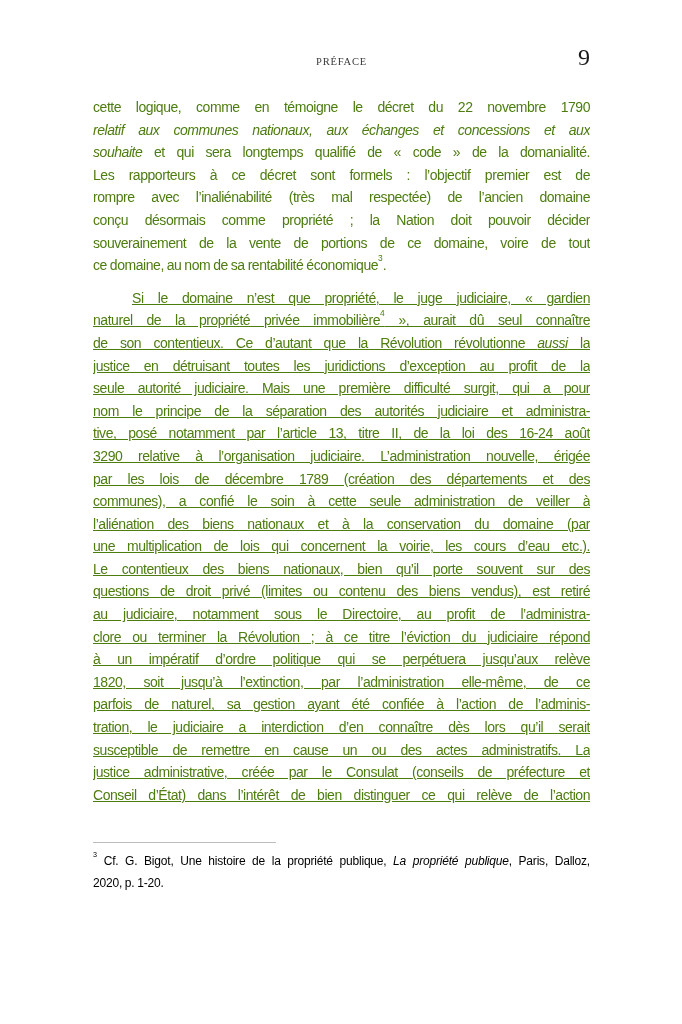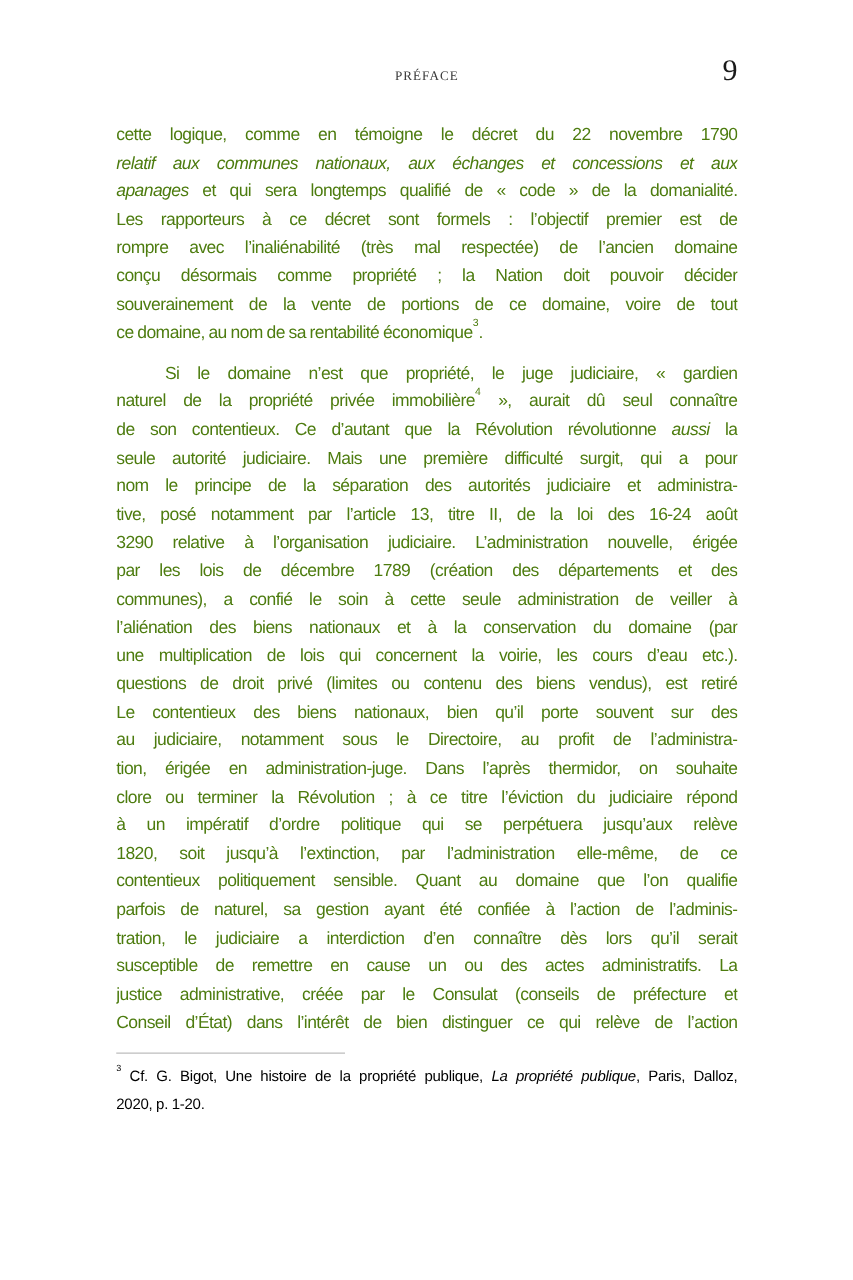--- a/index.html
+++ b/index.html
@@ -21,21 +21,21 @@
   }
   .page-number{
     position:absolute;top:-6px;right:0;
     font-size:24px;color:#1a1a1a;
   }
   .body-text{
     position:absolute;top:96px;left:0;width:497px;
     font-size:14px;line-height:22.6px;color:#4d7c0f;
     letter-spacing:-0.45px;word-spacing:-0.5px;
   }
-  .paragraph + .paragraph{margin-top:10px;}
+  .paragraph + .paragraph{margin-top:10px;text-decoration:underline;}
   .line{
     height:22.6px;overflow:hidden;
     text-align:justify;text-align-last:justify;
   }
   .line.last{text-align-last:left;}
   .line.indent{text-indent:39px;}
   sup{
     font-size:0.6em;line-height:0;position:relative;top:-0.45em;
     letter-spacing:0;
   }
@@ -59,47 +59,46 @@
 
   <div class="page-header">
     <div class="header-title">PRÉFACE</div>
     <div class="page-number">9</div>
   </div>
 
   <div class="body-text">
       <div class="paragraph">
         <div class="line">cette logique, comme en témoigne le décret du 22 novembre 1790</div>
         <div class="line"><i>relatif aux communes nationaux, aux échanges et concessions et aux</i></div>
-        <div class="line"><i>apanages</i> et qui sera longtemps qualifié de « code » de la domanialité.</div>
+        <div class="line"><i>souhaite</i> et qui sera longtemps qualifié de « code » de la domanialité.</div>
         <div class="line">Les rapporteurs à ce décret sont formels : l’objectif premier est de</div>
         <div class="line">rompre avec l’inaliénabilité (très mal respectée) de l’ancien domaine</div>
         <div class="line">conçu désormais comme propriété ; la Nation doit pouvoir décider</div>
         <div class="line">souverainement de la vente de portions de ce domaine, voire de tout</div>
         <div class="line last">ce domaine, au nom de sa rentabilité économique<sup>3</sup>.</div>
       </div>
       <div class="paragraph">
         <div class="line indent">Si le domaine n’est que propriété, le juge judiciaire, « gardien</div>
         <div class="line">naturel de la propriété privée immobilière<sup>4</sup> », aurait dû seul connaître</div>
         <div class="line">de son contentieux. Ce d’autant que la Révolution révolutionne <i>aussi</i> la</div>
+        <div class="line">justice en détruisant toutes les juridictions d’exception au profit de la</div>
         <div class="line">seule autorité judiciaire. Mais une première difficulté surgit, qui a pour</div>
         <div class="line">nom le principe de la séparation des autorités judiciaire et administra-</div>
         <div class="line">tive, posé notamment par l’article 13, titre II, de la loi des 16-24 août</div>
         <div class="line">3290 relative à l’organisation judiciaire. L’administration nouvelle, érigée</div>
         <div class="line">par les lois de décembre 1789 (création des départements et des</div>
         <div class="line">communes), a confié le soin à cette seule administration de veiller à</div>
         <div class="line">l’aliénation des biens nationaux et à la conservation du domaine (par</div>
         <div class="line">une multiplication de lois qui concernent la voirie, les cours d’eau etc.).</div>
+        <div class="line">Le contentieux des biens nationaux, bien qu’il porte souvent sur des</div>
         <div class="line">questions de droit privé (limites ou contenu des biens vendus), est retiré</div>
-        <div class="line">Le contentieux des biens nationaux, bien qu’il porte souvent sur des</div>
         <div class="line">au judiciaire, notamment sous le Directoire, au profit de l’administra-</div>
-        <div class="line">tion, érigée en administration-juge. Dans l’après thermidor, on souhaite</div>
         <div class="line">clore ou terminer la Révolution ; à ce titre l’éviction du judiciaire répond</div>
         <div class="line">à un impératif d’ordre politique qui se perpétuera jusqu’aux relève</div>
         <div class="line">1820, soit jusqu’à l’extinction, par l’administration elle-même, de ce</div>
-        <div class="line">contentieux politiquement sensible. Quant au domaine que l’on qualifie</div>
         <div class="line">parfois de naturel, sa gestion ayant été confiée à l’action de l’adminis-</div>
         <div class="line">tration, le judiciaire a interdiction d’en connaître dès lors qu’il serait</div>
         <div class="line">susceptible de remettre en cause un ou des actes administratifs. La</div>
         <div class="line">justice administrative, créée par le Consulat (conseils de préfecture et</div>
         <div class="line">Conseil d’État) dans l’intérêt de bien distinguer ce qui relève de l’action</div>
       </div>
     </div>
 
   <div class="footnote-block">
     <div class="footnote-separator"></div>

